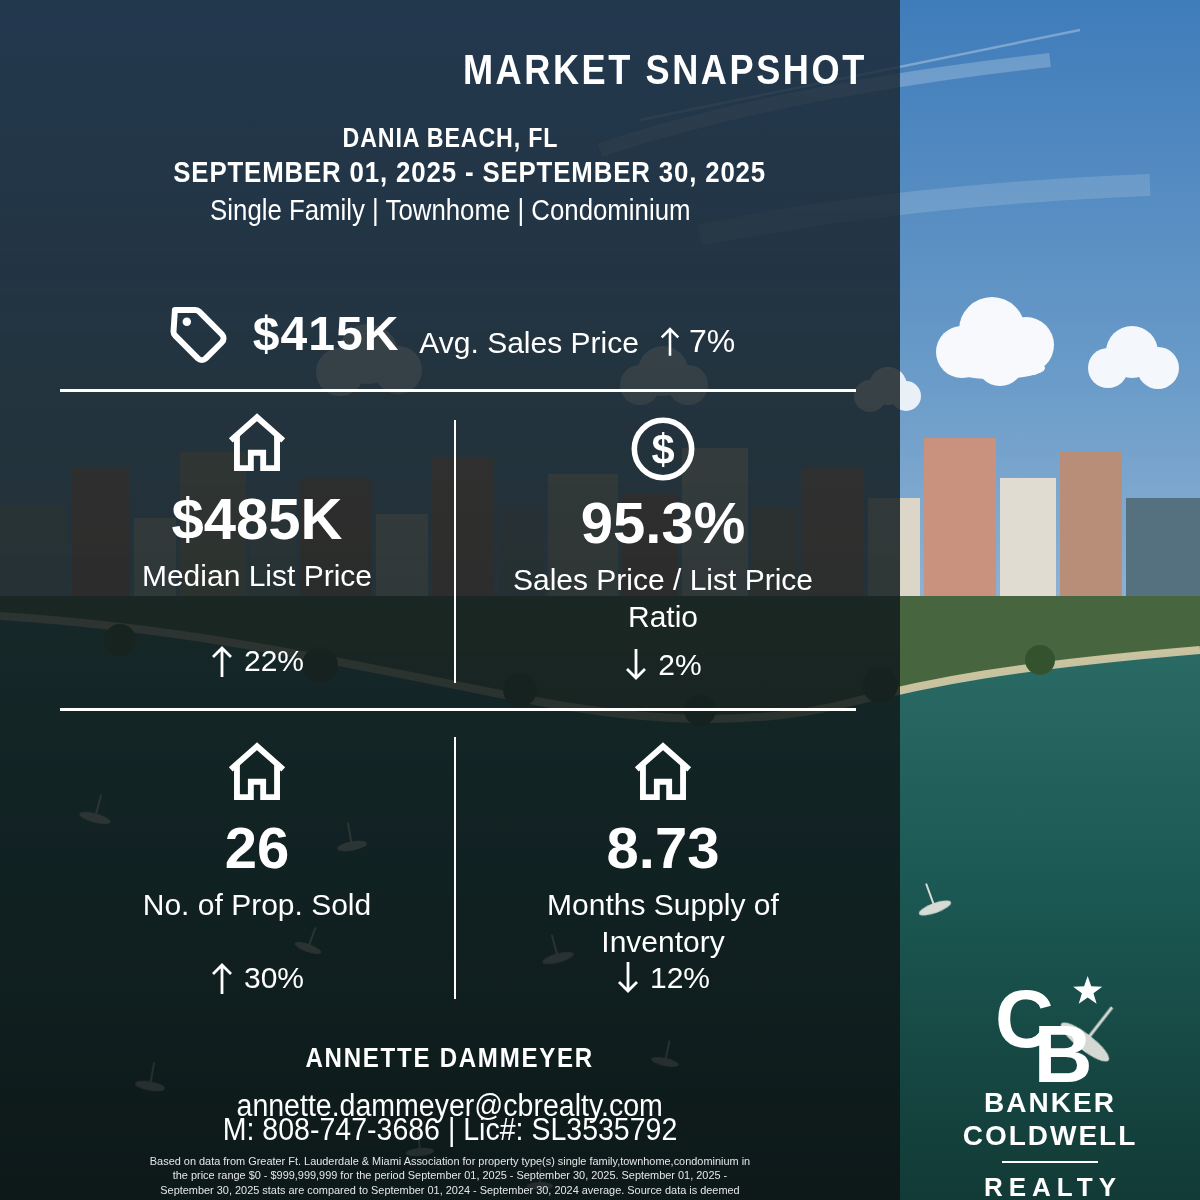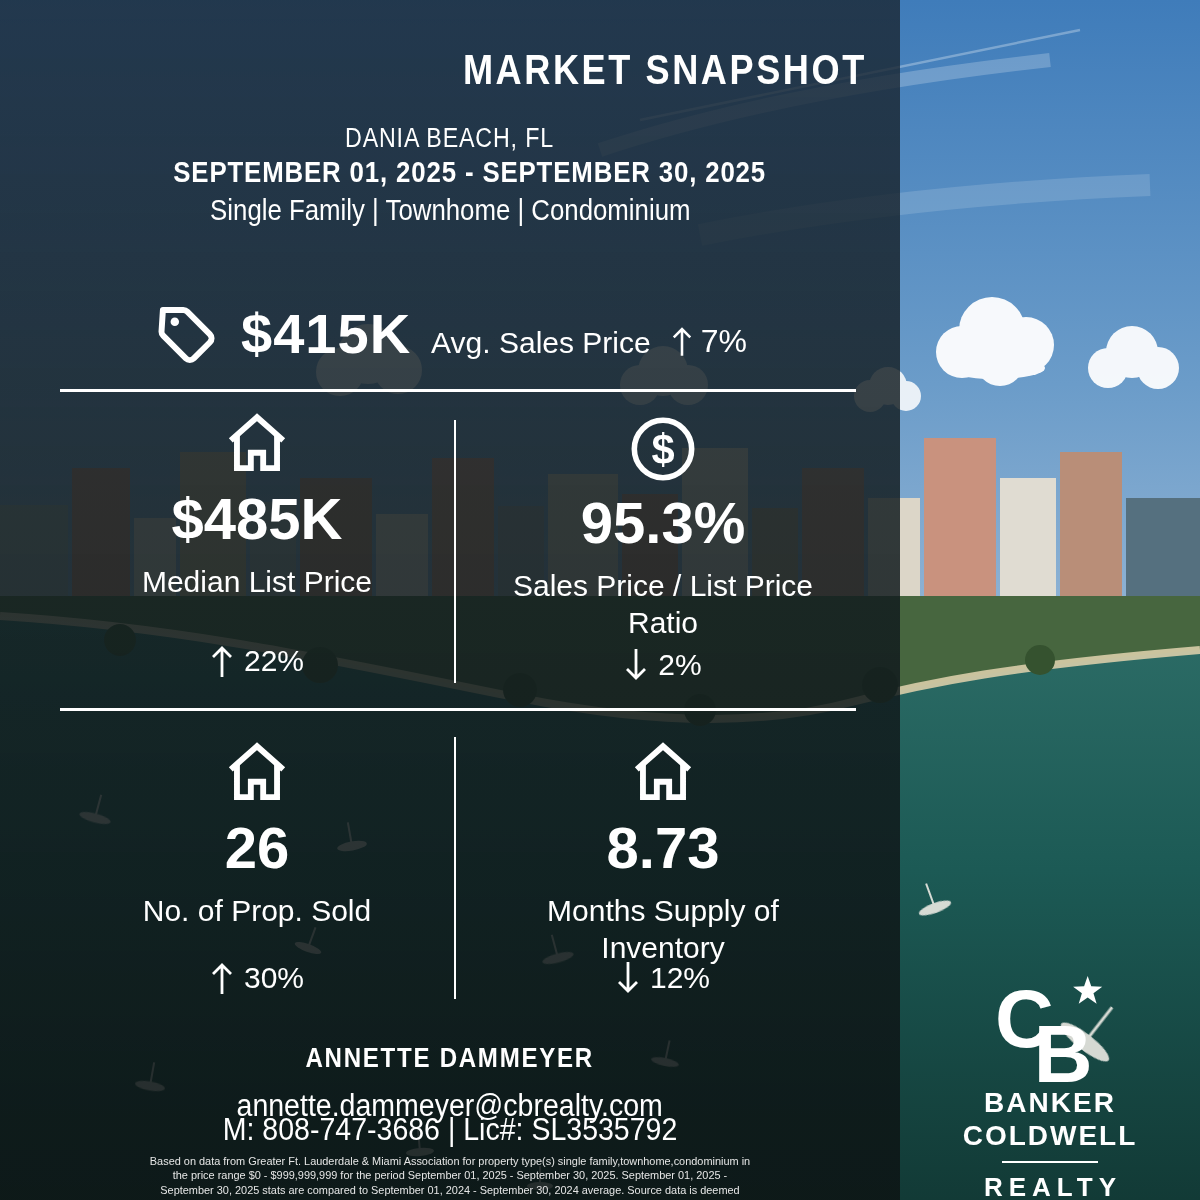--- a/index.html
+++ b/index.html
@@ -10,37 +10,37 @@
   .scene{position:absolute;left:0;top:0;width:1200px;height:1200px;}
   .overlay{
     position:absolute;left:0;top:0;width:900px;height:1200px;
     background:linear-gradient(180deg,rgba(27,39,51,0.80) 0%,rgba(19,29,32,0.85) 42%,rgba(13,21,21,0.88) 100%);
   }
   .abs{position:absolute;left:0;width:900px;text-align:center;}
   .cond{display:inline-block;transform:scaleX(0.86);transform-origin:50% 50%;white-space:nowrap;}
   .cond92{display:inline-block;transform:scaleX(0.92);transform-origin:50% 50%;white-space:nowrap;}
 
   .title{top:46px;font-size:42px;font-weight:bold;letter-spacing:3px;text-align:right;}
-  .location{top:123px;font-size:27px;font-weight:normal;letter-spacing:1px;}
+  .location{top:123px;font-size:27px;font-weight:bold;letter-spacing:1px;}
   .dates{top:155px;font-size:30px;font-weight:bold;letter-spacing:1px;padding-left:20px;}
   .types{top:193px;font-size:30px;font-weight:normal;}
 
   .hero{top:300px;display:flex;justify-content:center;align-items:center;gap:20px;}
-  .hero-value{font-size:56px;font-weight:bold;letter-spacing:1px;line-height:1;}
+  .hero-value{font-size:48px;font-weight:bold;letter-spacing:1px;line-height:1;}
   .hero-label{font-size:30px;position:relative;top:9px;}
   .hero-change{display:flex;align-items:center;gap:8px;position:relative;top:7px;}
   .hero-change .pct{font-size:32px;}
 
   .h-div{position:absolute;left:60px;width:796px;height:3px;background:#ffffff;}
   .v-div{position:absolute;left:454px;width:2px;background:#ffffff;}
 
   .card{position:absolute;width:394px;text-align:center;}
   .card .icon-wrap{height:76px;}
   .card .value{font-size:58px;font-weight:bold;margin-top:6px;line-height:1;}
-  .card .label{font-size:30px;line-height:1.22;margin-top:16px;max-width:330px;margin-left:auto;margin-right:auto;}
+  .card .label{font-size:30px;line-height:1.22;margin-top:10px;max-width:330px;margin-left:auto;margin-right:auto;}
   .card .change{position:absolute;bottom:4px;left:0;right:0;display:flex;justify-content:center;align-items:center;gap:10px;}
   .card .change .pct{font-size:30px;}
 
   .agent-name{top:1042px;font-size:28px;font-weight:bold;letter-spacing:2px;}
   .agent-email{top:1076px;font-size:31px;margin-top:12px;}
   .agent-contact{top:1112px;font-size:31px;}
 
   .disclaimer{top:1154px;left:130px;width:640px;position:absolute;text-align:center;
     font-size:11.5px;line-height:1.25;color:#e6e6e6;}
   .disclaimer .inner{display:block;transform:scaleX(0.95);transform-origin:50% 50%;}

